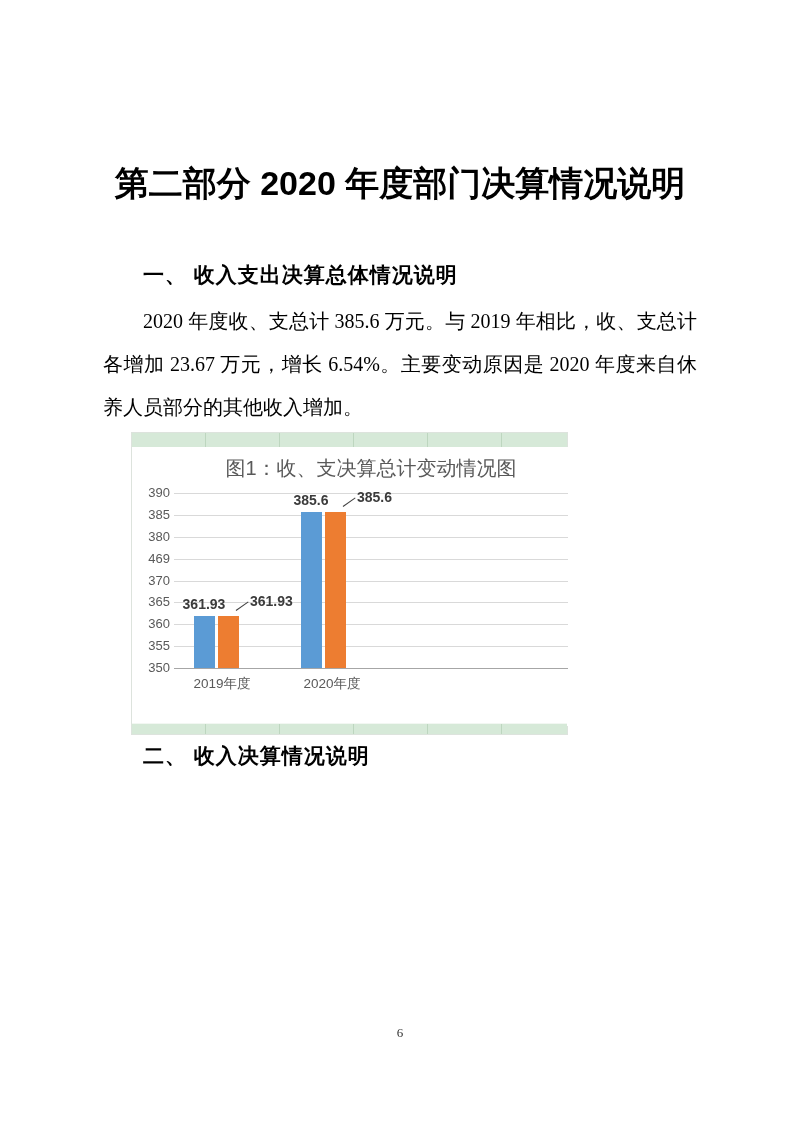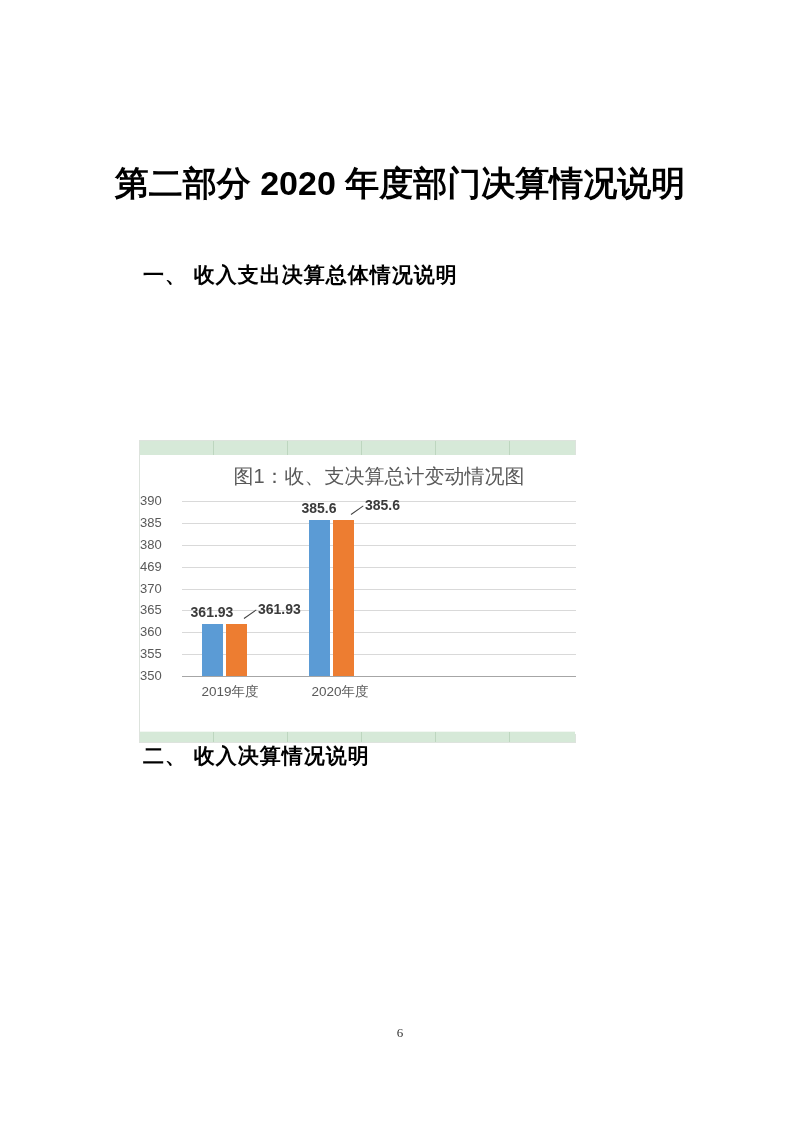--- a/index.html
+++ b/index.html
@@ -30,21 +30,21 @@
     font-size:20px;line-height:43px;
     text-align:justify;text-justify:inter-ideograph;
     text-indent:2em;color:#000;
   }
   .body-para.p1{top:300px;}
   .body-para.p2{top:780px;}
 
   
   .chart-figure{
     position:absolute;left:127px;top:428px;width:437px;height:303px;
-    margin:12px;background:#ffffff;
+    margin:4px;background:#ffffff;
     border:1px solid #dde3dd;box-sizing:border-box;
     font-family:"Liberation Sans", sans-serif;
   }
   .sheet-strip{
     position:absolute;left:0;width:100%;
     background:
       repeating-linear-gradient(90deg, rgba(185,211,187,0) 0 73px, #bdd6bf 73px 74px),
       #d6e9d8;
   }
   .sheet-strip.top{top:0;height:14px;border-bottom:1px solid #f2f7f2;}
@@ -54,21 +54,21 @@
     background:#fff;
   }
   .chart-title{
     position:absolute;left:42px;top:8px;width:394px;
     text-align:center;font-size:20px;line-height:26px;color:#595959;
     white-space:nowrap;
   }
   .gridline{position:absolute;height:1px;background:#d9d9d9;}
   .gridline.axis{background:#a6a6a6;}
   .ytick{
-    position:absolute;left:0;width:38px;text-align:left;
+    position:absolute;left:0;width:38px;text-align:right;
     font-size:13px;line-height:16px;color:#595959;
   }
   .bar{position:absolute;}
   .bar-label{
     position:absolute;font-size:14px;font-weight:bold;color:#3b3b3b;
     line-height:16px;white-space:nowrap;
   }
   .bar-label.centered{text-align:center;}
   .leader{
     position:absolute;height:0;border-top:1.5px solid #404040;
@@ -93,20 +93,21 @@
 </style>
 </head>
 <body>
 
 <div class="page">
 
   <h1 class="doc-title">第二部分 2020 年度部门决算情况说明</h1>
 
   <h2 class="sec-heading h1">一、 收入支出决算总体情况说明</h2>
 
+  <p class="body-para p1">2020 年度收、支总计 385.6 万元。与 2019 年相比，收、支总计各增加 23.67 万元，增长 6.54%。主要变动原因是 2020 年度来自休养人员部分的其他收入增加。</p>
 
   <figure class="chart-figure">
     <div class="sheet-strip top"></div>
     <div class="chart-body">
       <div class="chart-title">图1：收、支决算总计变动情况图</div>
       <div>
           <div class="gridline" style="left: 42px; width: 394px; top: 46px;"></div>
           <div class="ytick" style="top: 38px;">390</div>
           <div class="gridline" style="left: 42px; width: 394px; top: 67.875px;"></div>
           <div class="ytick" style="top: 59.875px;">385</div>

